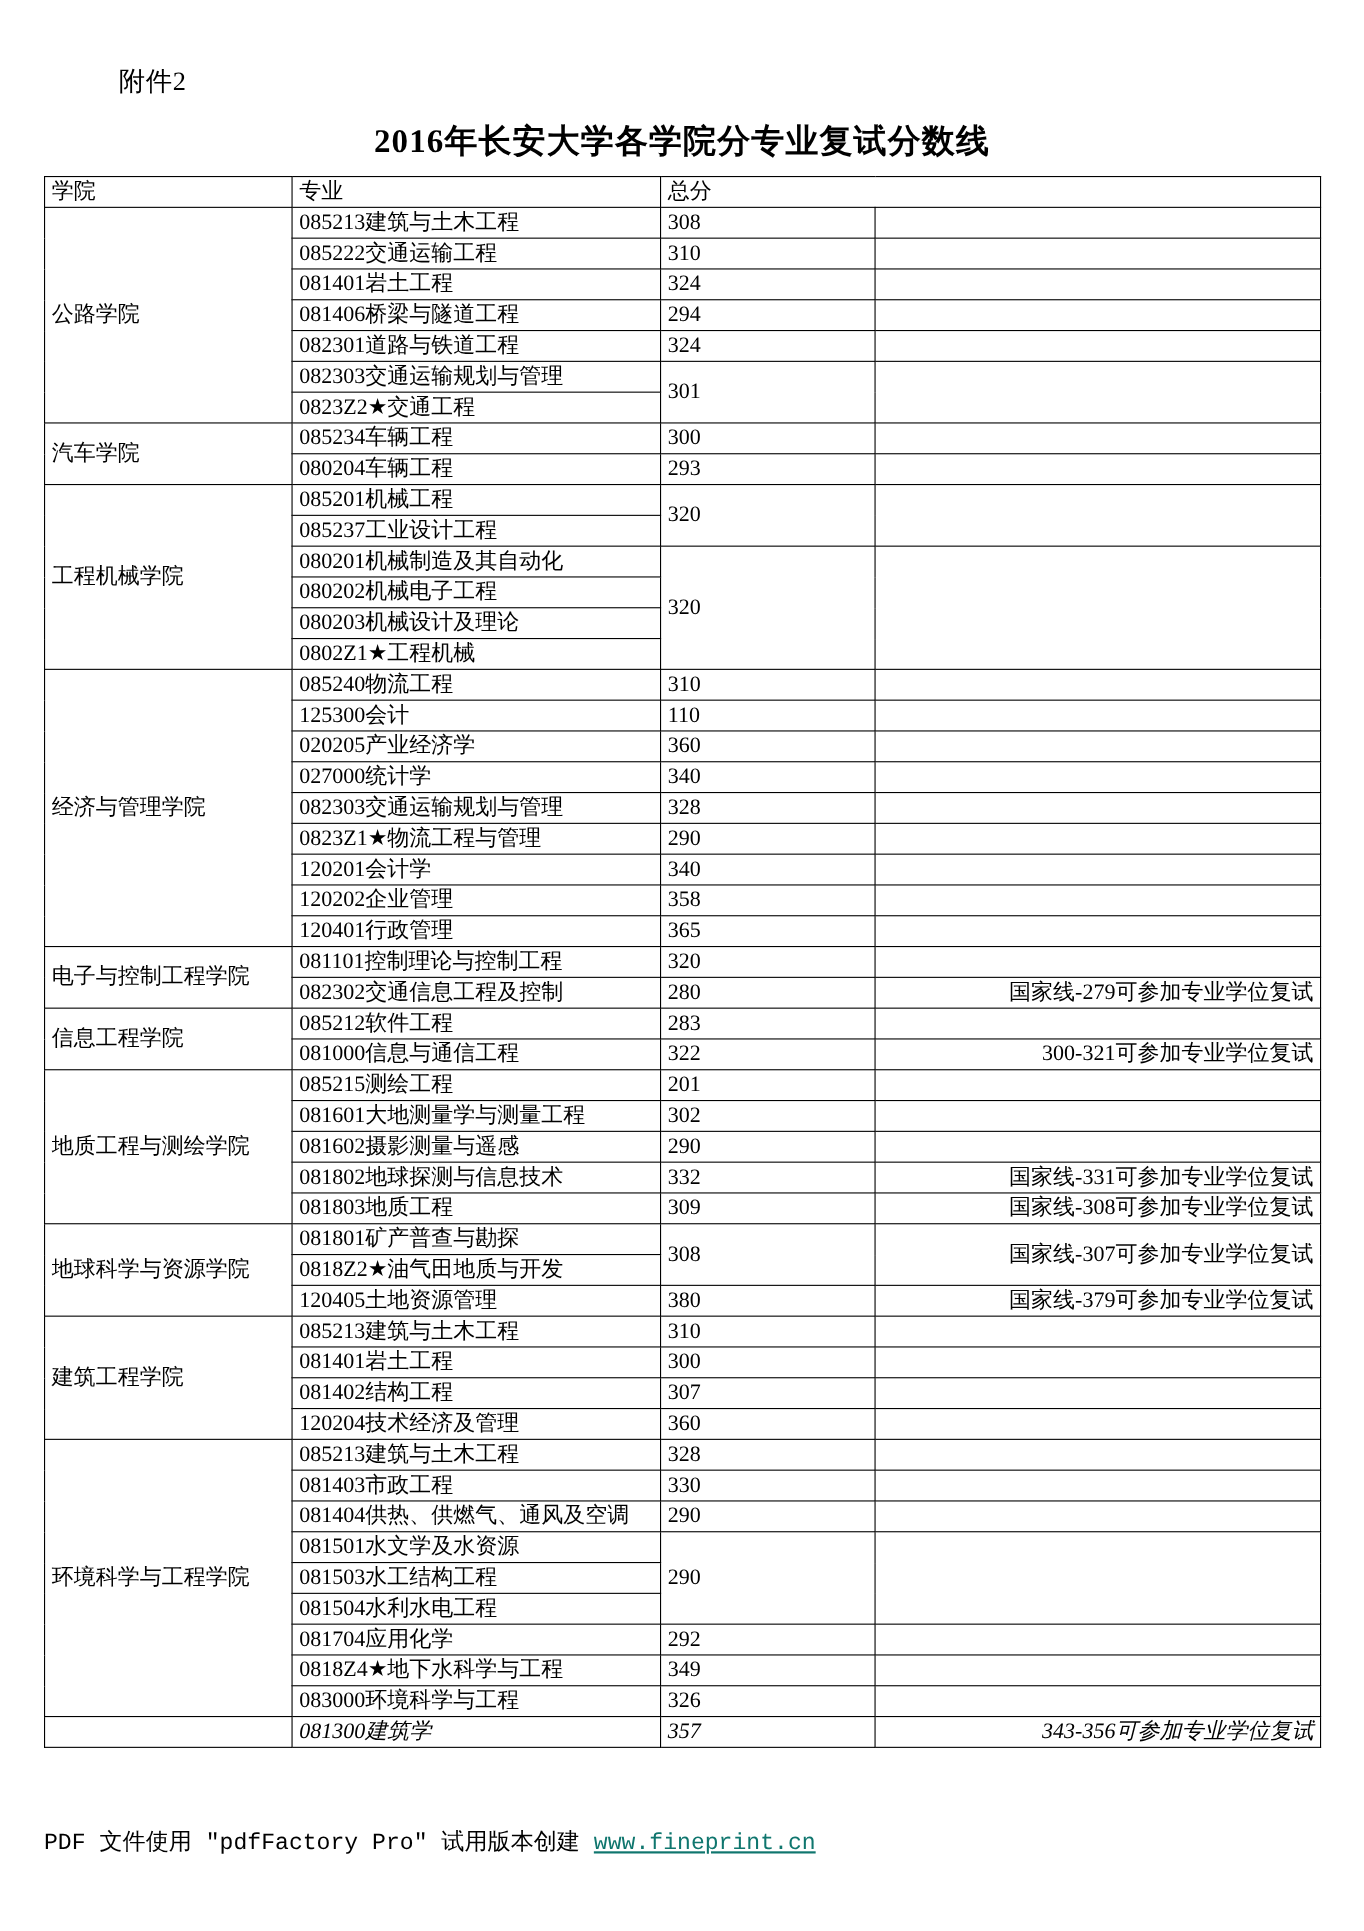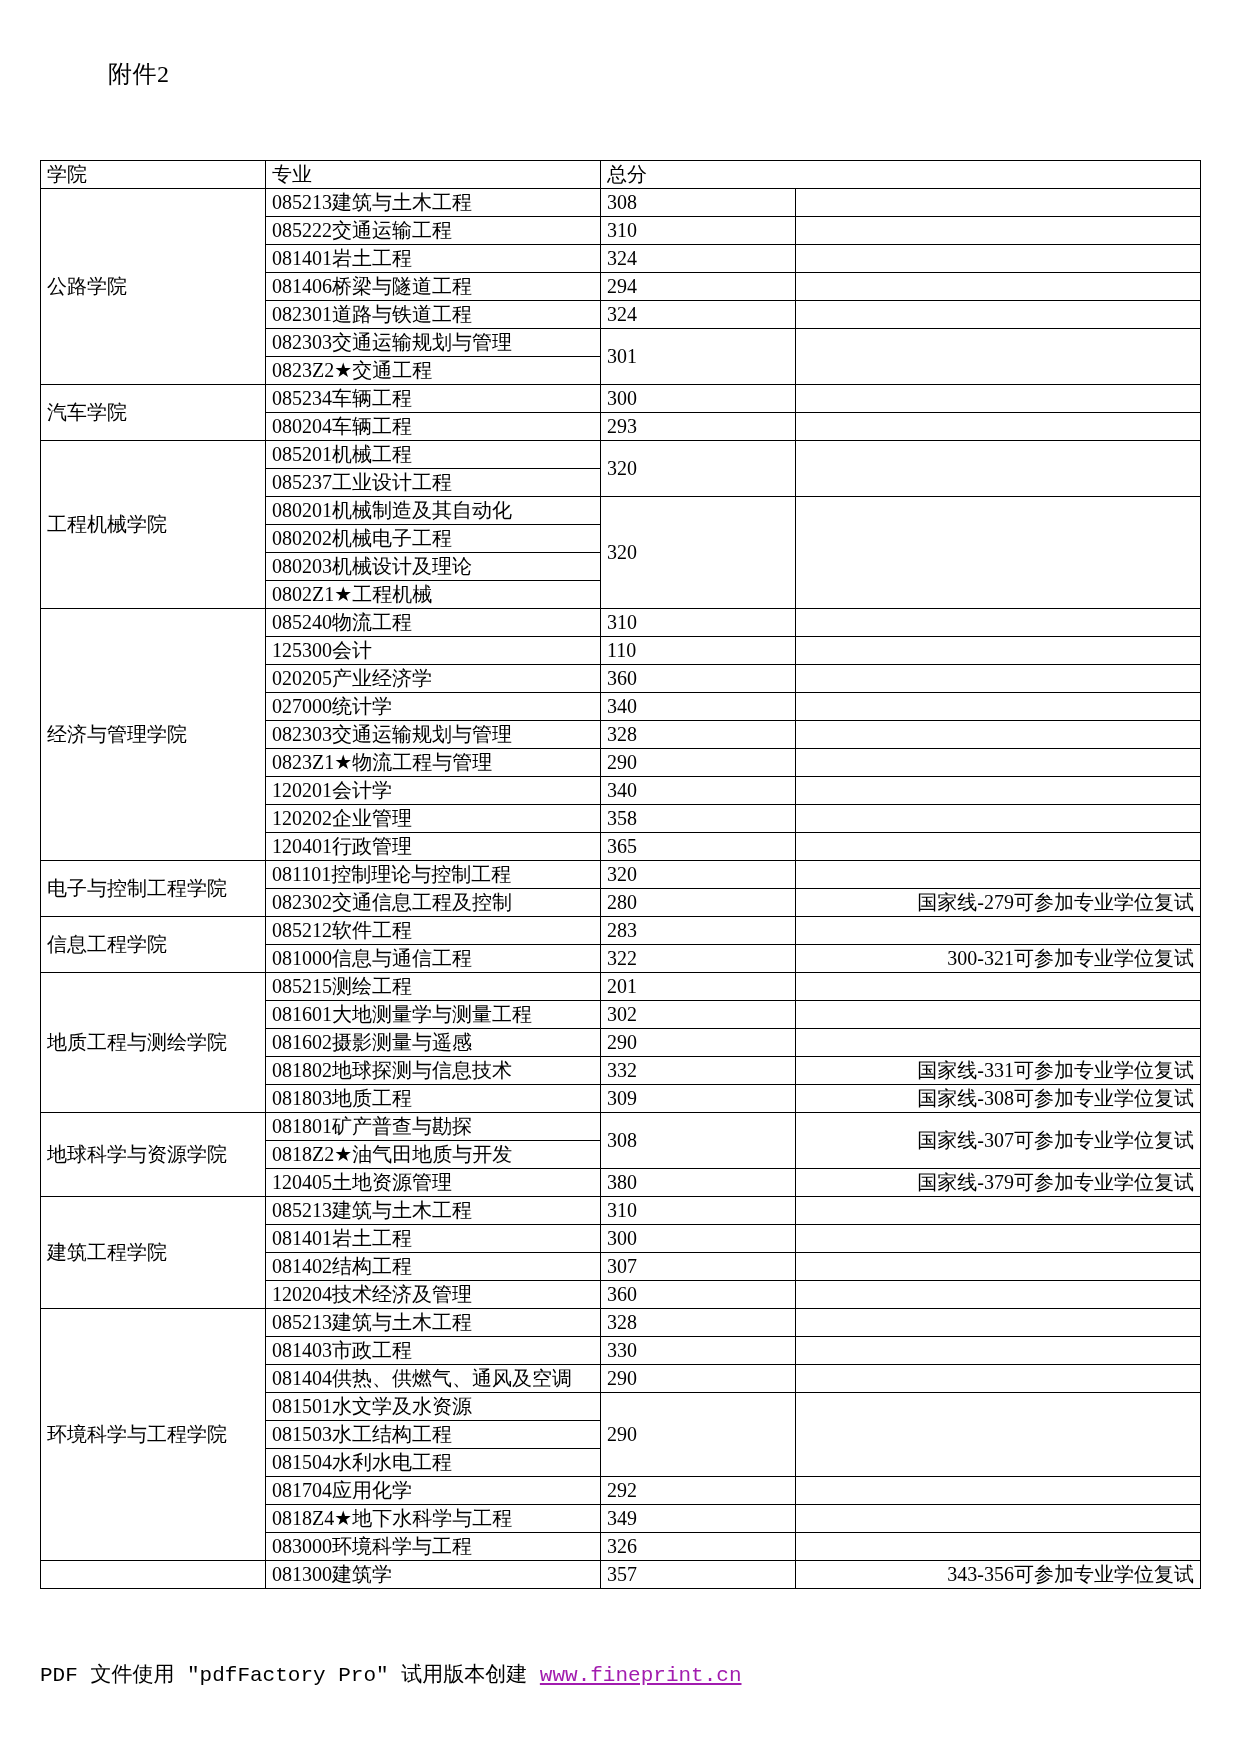--- a/index.html
+++ b/index.html
@@ -58,41 +58,42 @@
   }
   .col-college { width: 225px; text-align: center; }
   .col-major   { width: 335px; text-align: left; }
   .col-score   { width: 195px; text-align: center; }
   .col-note    { width: 405px; text-align: center; }
   thead td { text-align: left; margin-left: 32px; }
   td.college-cell { text-align: left; vertical-align: middle; }
   td.major-cell { text-align: left; }
   td.score-cell { text-align: left; vertical-align: middle; }
   td.note-cell { text-align: right; vertical-align: middle; font-size: 19px; }
-  .clipped-row td { height: 16px; line-height: 16px; }
+  .clipped-row td { height: 16px; line-height: 16px; font-style: italic; }
   .footer {
     position: absolute;
     left: 40px;
     top: 1660px;
     font-size: 21px;
     font-family: "Liberation Mono", "DejaVu Sans Mono", monospace;
     white-space: nowrap;
   }
   .footer a {
-    color: #a21caf;
+    color: #0f766e;
     text-decoration: underline;
   }
 </style>
 </head>
 <body>
 
 <div class="page">
 
   <div class="attachment-label">附件2</div>
 
+  <div class="doc-title">2016年长安大学各学院分专业复试分数线</div>
 
   <table class="score-table">
     <colgroup>
       <col class="col-college">
       <col class="col-major">
       <col class="col-score">
       <col class="col-note">
     </colgroup>
     <thead>
       <tr>

